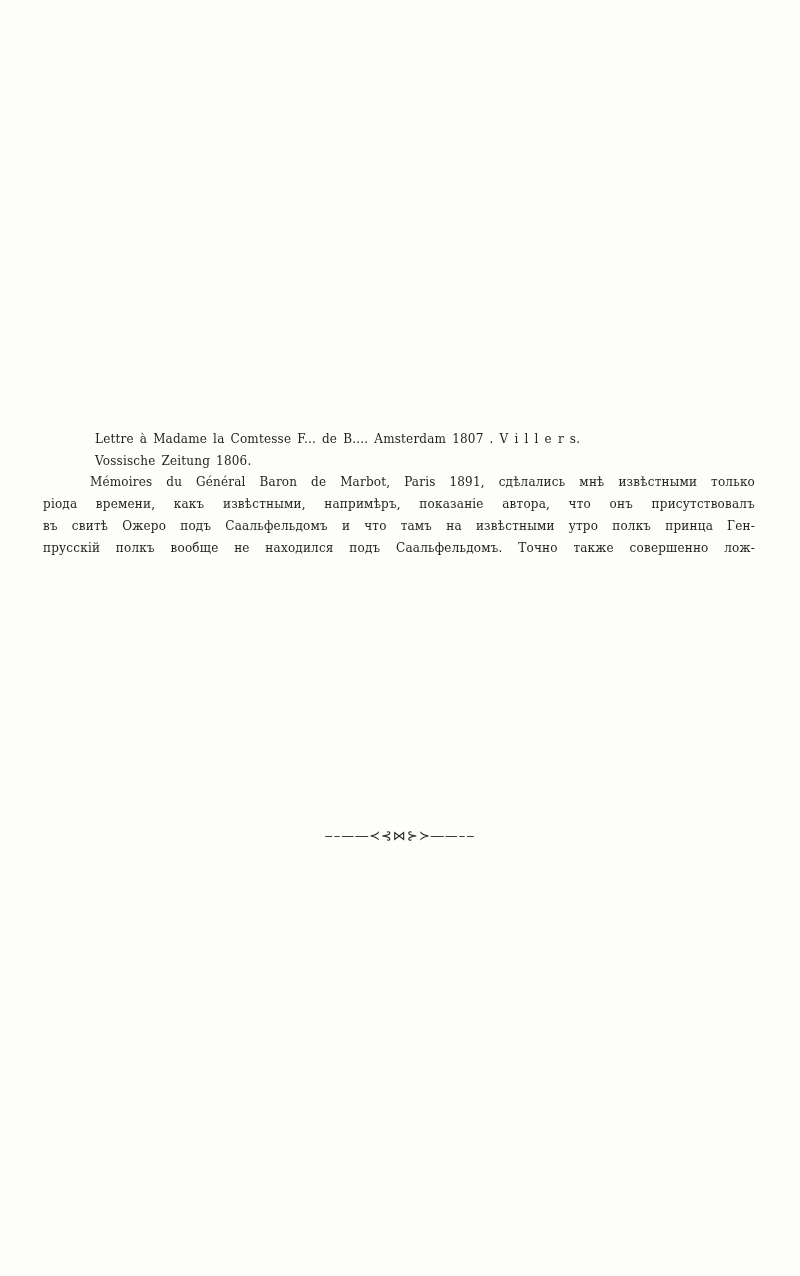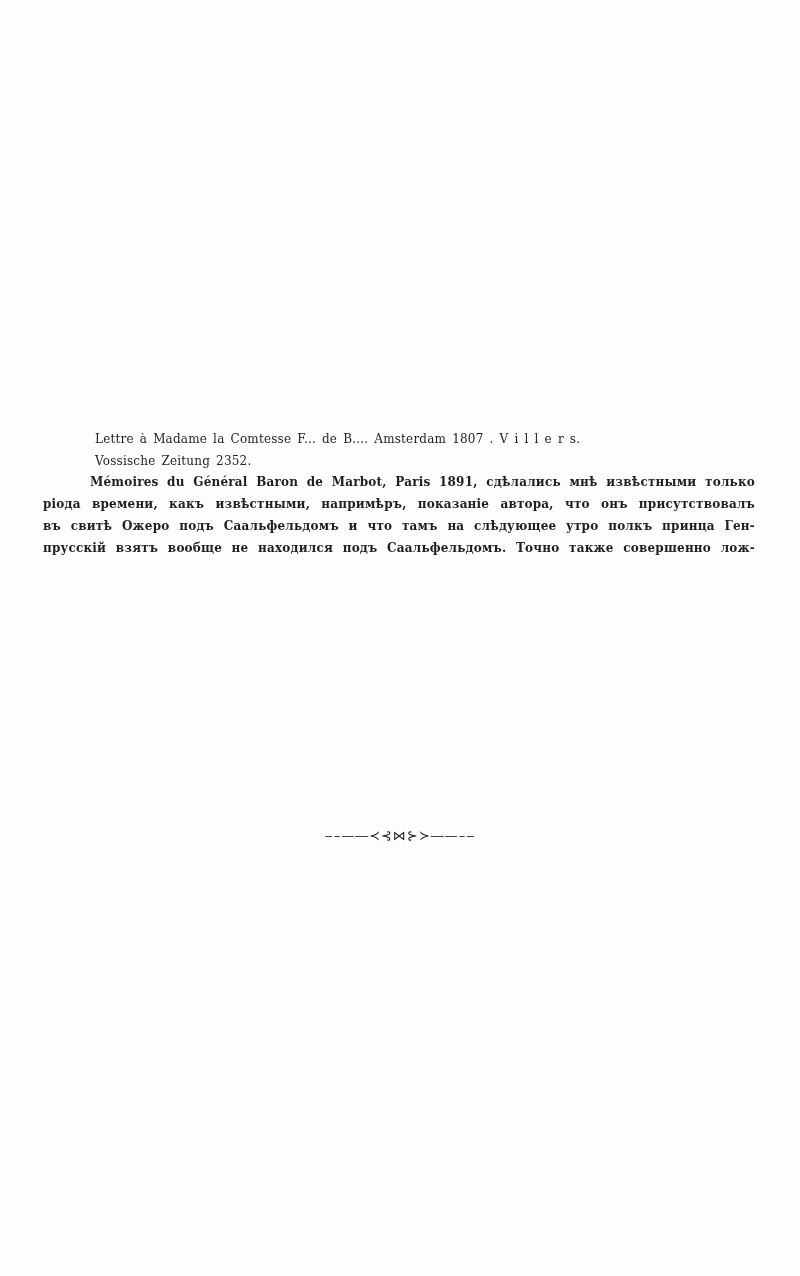--- a/index.html
+++ b/index.html
@@ -25,21 +25,20 @@
   .bib-line {
     text-indent: 52px;
     word-spacing: 2px;
     white-space: nowrap;
   }
   .para-line {
     text-align: justify;
     text-align-last: justify;
     -moz-text-align-last: justify;
     word-spacing: 1px;
-    font-weight: bold;
   }
   .para-line.first {
     text-indent: 47px;
   }
   .ornament {
     position: absolute;
     top: 828px;
     left: 0;
     width: 800px;
     text-align: center;
@@ -52,30 +51,30 @@
 </style>
 </head>
 <body>
 
 <div class="page">
 
   <div class="text-block">
 
     <div class="bib-line">Lettre à Madame la Comtesse F... de B.... Amsterdam 1807 . V i l l e r s.</div>
 
-    <div class="bib-line">Vossische Zeitung 2352.</div>
+    <div class="bib-line">Vossische Zeitung 1806.</div>
 
     <div class="para-line first">Mémoires du Général Baron de Marbot, Paris 1891, сдѣлались мнѣ извѣстными только</div>
 
 
     <div class="para-line">ріода времени, какъ извѣстными, напримѣръ, показаніе автора, что онъ присутствовалъ</div>
 
-    <div class="para-line">въ свитѣ Ожеро подъ Саальфельдомъ и что тамъ на слѣдующее утро полкъ принца Ген-</div>
+    <div class="para-line">въ свитѣ Ожеро подъ Саальфельдомъ и что тамъ на извѣстными утро полкъ принца Ген-</div>
 
 
-    <div class="para-line">прусскій взятъ вообще не находился подъ Саальфельдомъ. Точно также совершенно лож-</div>
+    <div class="para-line">прусскій полкъ вообще не находился подъ Саальфельдомъ. Точно также совершенно лож-</div>
 
 
   </div>
 
   <div class="ornament">‒–—―≺⊰⋈⊱≻―—–‒</div>
 
 </div>
 
 </body></html>

